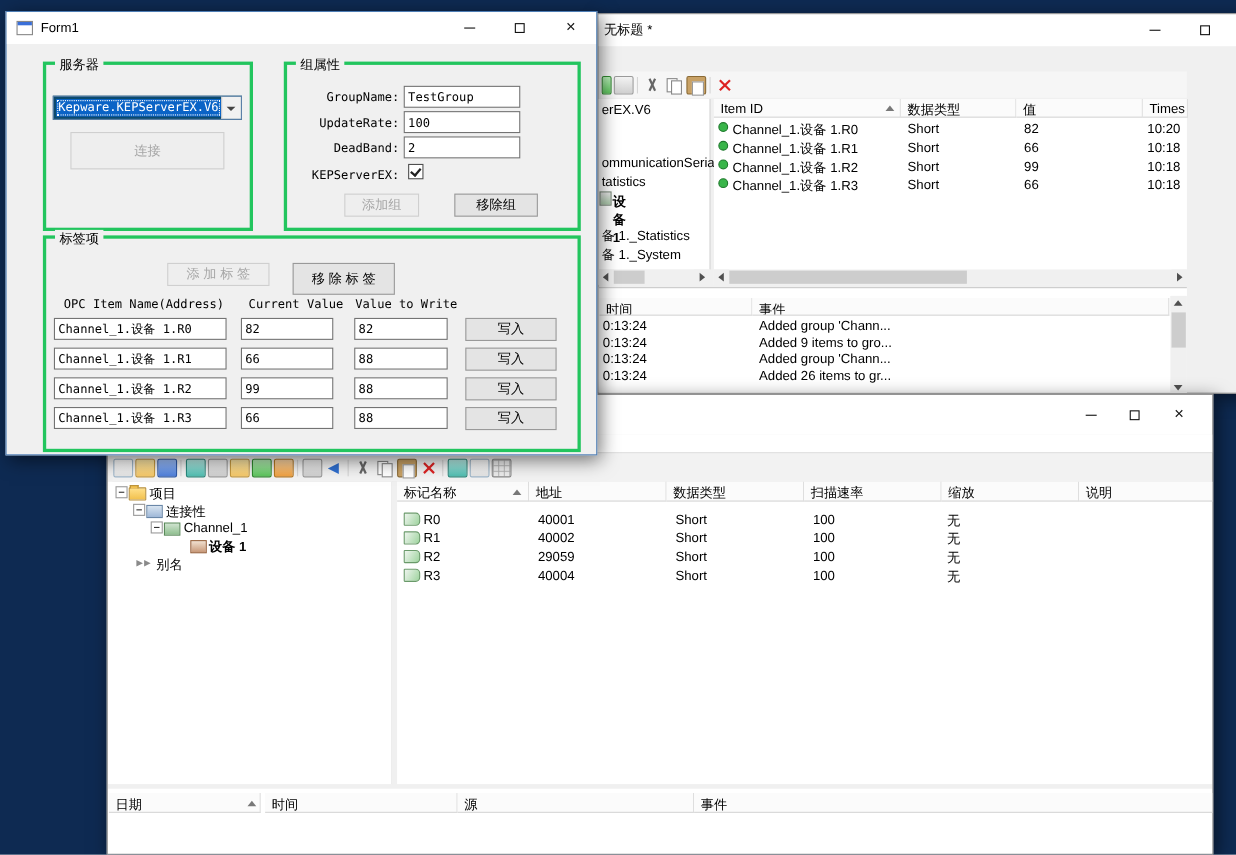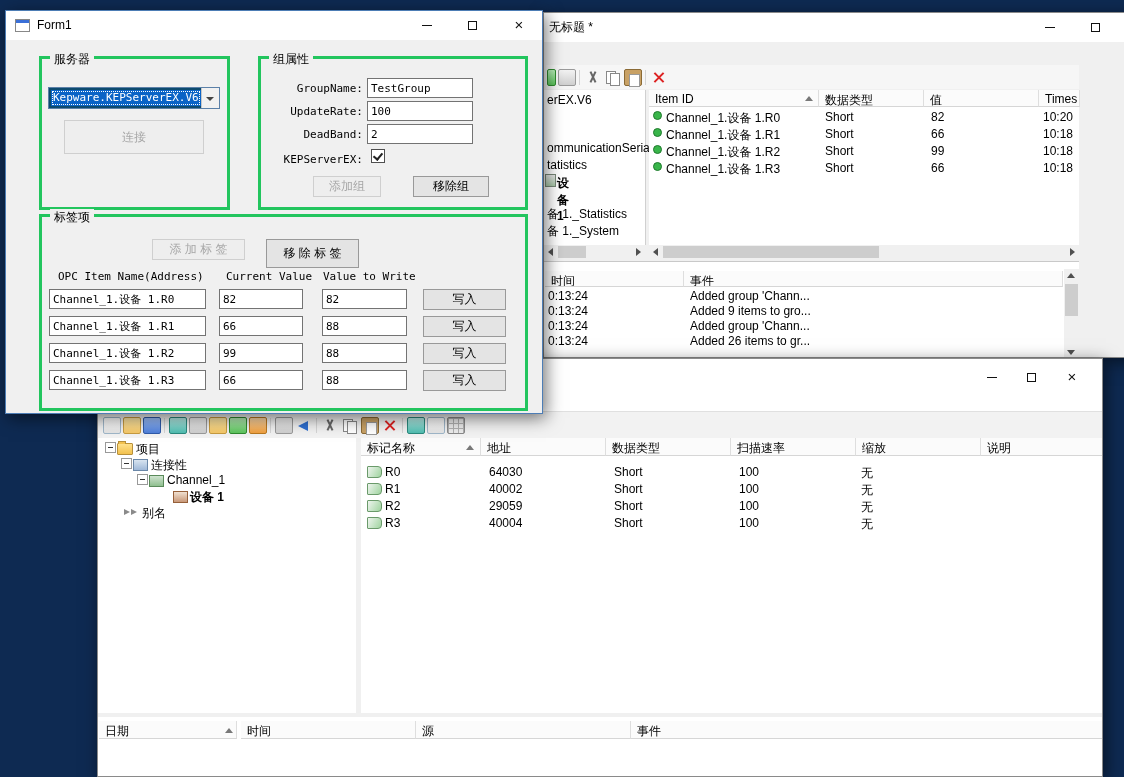--- a/index.html
+++ b/index.html
@@ -301,21 +301,21 @@
     </div>
     <div class="hc" style="left:383px;top:79px;width:125px;height:18px"><span>地址</span></div>
     <div class="hc" style="left:508px;top:79px;width:125px;height:18px"><span>数据类型</span></div>
     <div class="hc" style="left:633px;top:79px;width:125px;height:18px"><span>扫描速率</span></div>
     <div class="hc" style="left:758px;top:79px;width:125px;height:18px"><span>缩放</span></div>
     <div class="hc" style="left:883px;top:79px;width:123px;height:18px"><span>说明</span></div>
 
     <div class="row" style="left:263px;top:104px;width:743px;height:17px">
       <span class="tagic" style="left:6px;top:3px"></span>
       <span class="cell" style="left:24px">R0</span>
-      <span class="cell" style="left:128px">64030</span>
+      <span class="cell" style="left:128px">40001</span>
       <span class="cell" style="left:253px">Short</span>
       <span class="cell" style="left:378px">100</span>
       <span class="cell" style="left:500px">无</span>
     </div>
     <div class="row" style="left:263px;top:121px;width:743px;height:17px">
       <span class="tagic" style="left:6px;top:3px"></span>
       <span class="cell" style="left:24px">R1</span>
       <span class="cell" style="left:128px">40002</span>
       <span class="cell" style="left:253px">Short</span>
       <span class="cell" style="left:378px">100</span>

